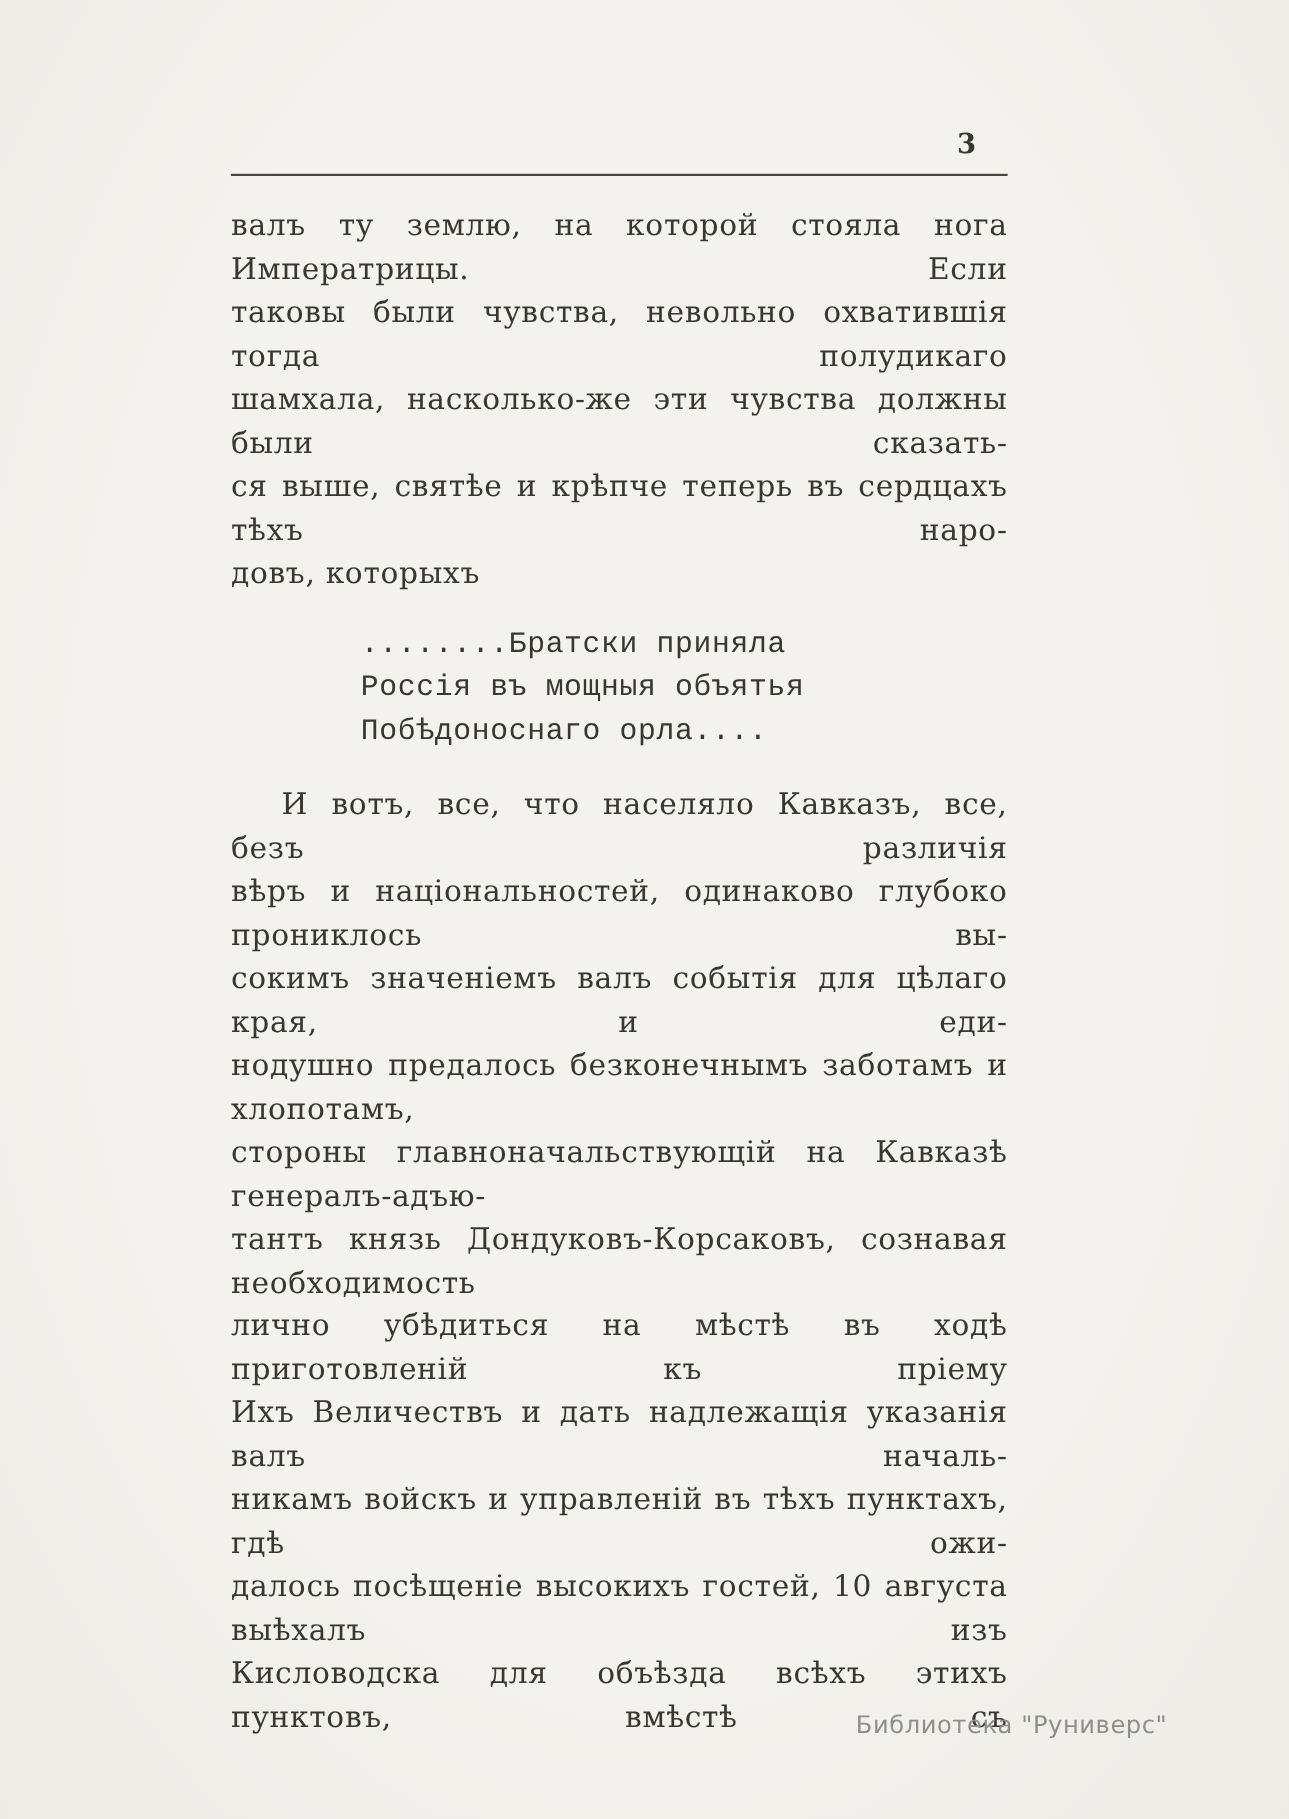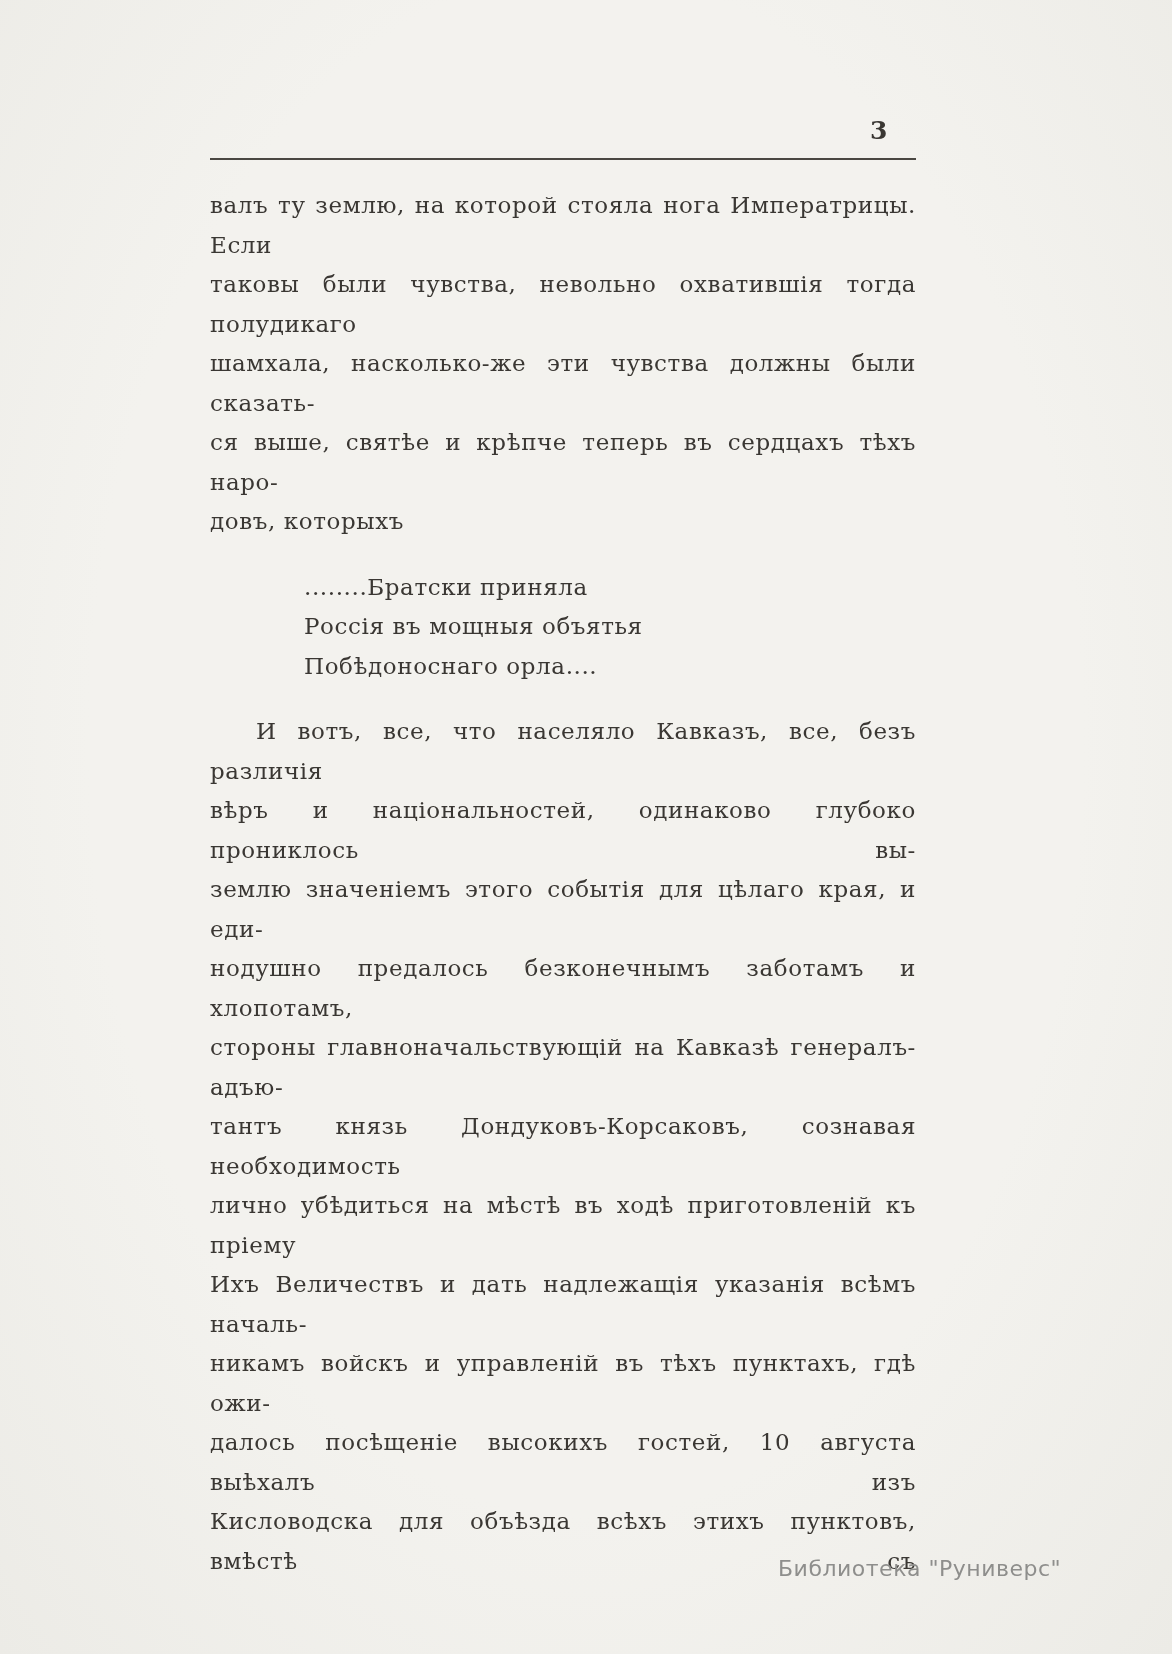--- a/index.html
+++ b/index.html
@@ -32,21 +32,21 @@
     line-height: 30px;
     letter-spacing: 0.5px;
   }
   .rule {
     margin-top: 12px;
     border-bottom: 2.5px solid #4a4742;
     width: 100%;
   }
   .lines {
     margin-top: 26px;
-    font-size: 23px;
+    font-size: 27px;
     letter-spacing: 0.6px;
   }
   .line {
     line-height: 39.5px;
     text-align: justify;
     text-align-last: justify;
     white-space: normal;
   }
   .line.last {
     text-align: right;
@@ -54,21 +54,22 @@
   }
   .line.indent {
     text-indent: 46px;
   }
   .verse .line,
   .verse .line.last {
     text-align: left;
     text-align-last: left;
   }
   .verse {
-    margin-left: 94px;
+    margin-left: 118px;
+    font-family: Liberation Mono, monospace;
   }
   .watermark {
     position: absolute;
     left: 778px;
     top: 1556px;
     font-family: "DejaVu Sans", "Liberation Sans", sans-serif;
     font-size: 22px;
     color: #8e8e8c;
     letter-spacing: 0.5px;
   }
@@ -88,25 +89,25 @@
         <div class="line last">довъ, которыхъ</div>
       </div>
     <div class="lines verse">
         <div class="line">........Братски приняла</div>
         <div class="line">Россія въ мощныя объятья</div>
         <div class="line last">Побѣдоноснаго орла....</div>
       </div>
     <div class="lines paragraph">
         <div class="line indent">И вотъ, все, что населяло Кавказъ, все, безъ различія</div>
         <div class="line">вѣръ и національностей, одинаково глубоко прониклось вы-</div>
-        <div class="line">землю значеніемъ этого событія для цѣлаго края, и еди-</div>
+        <div class="line">сокимъ значеніемъ валъ событія для цѣлаго края, и еди-</div>
         <div class="line">нодушно предалось безконечнымъ заботамъ и хлопотамъ,</div>
         <div class="line">стороны главноначальствующій на Кавказѣ генералъ-адъю-</div>
         <div class="line">тантъ князь Дондуковъ-Корсаковъ, сознавая необходимость</div>
         <div class="line">лично убѣдиться на мѣстѣ въ ходѣ приготовленій къ пріему</div>
-        <div class="line">Ихъ Величествъ и дать надлежащія указанія всѣмъ началь-</div>
+        <div class="line">Ихъ Величествъ и дать надлежащія указанія валъ началь-</div>
         <div class="line">никамъ войскъ и управленій въ тѣхъ пунктахъ, гдѣ ожи-</div>
         <div class="line">далось посѣщеніе высокихъ гостей, 10 августа выѣхалъ изъ</div>
         <div class="line">Кисловодска для объѣзда всѣхъ этихъ пунктовъ, вмѣстѣ съ</div>
       </div>
   </div>
   <div class="watermark">Библиотека "Руниверс"</div>
 </div>
 
 </body></html>

